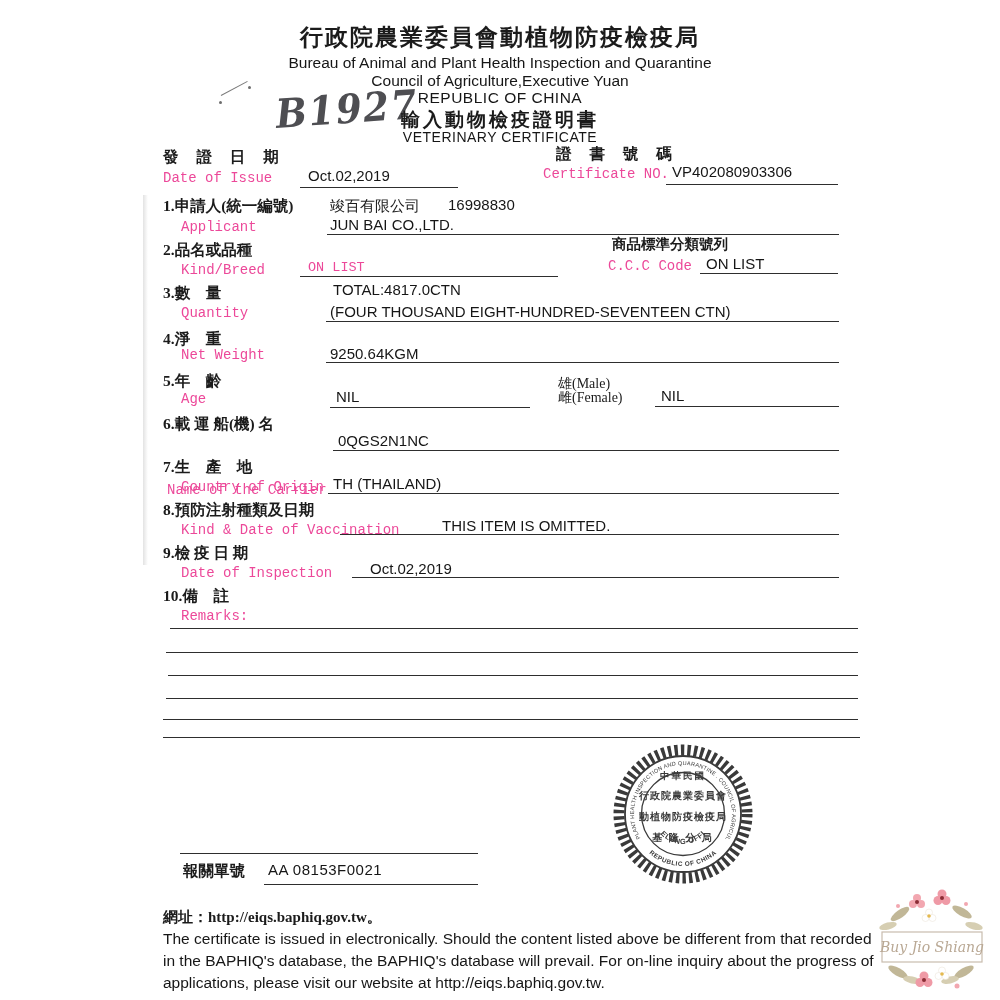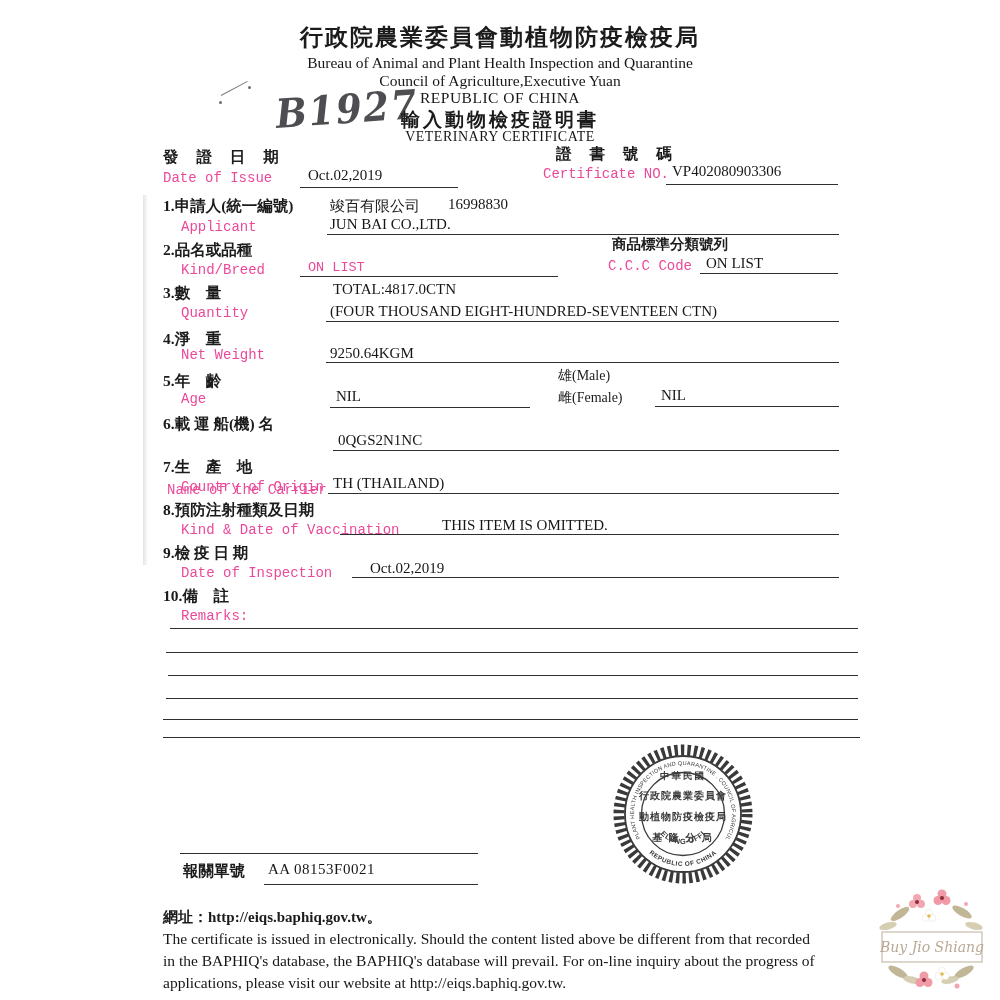--- a/index.html
+++ b/index.html
@@ -1,20 +1,20 @@
 <!DOCTYPE html>
 <html><head>
 <meta charset="utf-8">
 <style>
   html,body{margin:0;padding:0;background:#ffffff;}
   .page{position:relative;width:1000px;height:1000px;background:#ffffff;overflow:hidden;}
   .abs{position:absolute;}
   .zh{font-family:"Liberation Serif","DejaVu Serif",serif;font-weight:600;color:#1b1b1b;white-space:pre;}
   .mono{font-family:Liberation Mono, monospace;color:#ec4899;white-space:pre;}
-  .sans{font-family:Liberation Serif, serif;color:#161616;white-space:pre;}
+  .sans{font-family:Liberation Sans, sans-serif;color:#161616;white-space:pre;}
   .center{left:0;width:1000px;text-align:center;}
   .ul{position:absolute;height:0;border-top:1.6px solid #2e2e2e;}
   .scan-shadow{position:absolute;left:143px;top:195px;width:5px;height:370px;
     background:linear-gradient(to right,#d9d9d9,#ffffff);opacity:.75;}
   .penline{position:absolute;left:221px;top:95px;width:30px;height:0;border-top:1.5px solid #7a7a7a;
     transform:rotate(-28deg);transform-origin:left center;}
   .pendot{position:absolute;width:3px;height:3px;border-radius:50%;background:#6d6d6d;}
   .handwriting{font-family:"DejaVu Serif","Liberation Serif",serif;font-style:italic;font-weight:600;
     color:#4e4e52;font-size:40px;letter-spacing:2px;transform:rotate(-4deg) scaleX(.92);transform-origin:left top;}
 </style>
@@ -67,21 +67,21 @@
   <div class="abs mono" style="left:181px;top:305px;font-size:14px;">Quantity</div>
   <div class="abs sans" style="left:330px;top:303px;font-size:15px;">(FOUR THOUSAND EIGHT-HUNDRED-SEVENTEEN CTN)</div>
   <div class="ul" style="left:326px;top:321px;width:513px;"></div>
 
   <div class="abs zh" style="left:163px;top:329px;font-size:15.5px;">4.淨　重</div>
   <div class="abs mono" style="left:181px;top:347px;font-size:14px;">Net Weight</div>
   <div class="abs sans" style="left:330px;top:345px;font-size:15px;">9250.64KGM</div>
   <div class="ul" style="left:326px;top:362px;width:513px;"></div>
 
   <div class="abs zh" style="left:163px;top:371px;font-size:15.5px;">5.年　齡</div>
-  <div class="abs zh" style="left:558px;top:367px;font-size:14px;font-weight:500;">雄(Male)</div>
+  <div class="abs zh" style="left:558px;top:375px;font-size:14px;font-weight:500;">雄(Male)</div>
   <div class="abs mono" style="left:181px;top:391px;font-size:14px;">Age</div>
   <div class="abs sans" style="left:336px;top:388px;font-size:15px;">NIL</div>
   <div class="ul" style="left:330px;top:407px;width:200px;"></div>
   <div class="abs zh" style="left:558px;top:389px;font-size:14px;font-weight:500;">雌(Female)</div>
   <div class="abs sans" style="left:661px;top:387px;font-size:15px;">NIL</div>
   <div class="ul" style="left:655px;top:406px;width:184px;"></div>
 
   <div class="abs zh" style="left:163px;top:414px;font-size:15.5px;">6.載 運 船(機) 名</div>
   <div class="abs mono" style="left:167px;top:436px;font-size:14px;margin-top:46px;">Name of the Carrier</div>
   <div class="abs sans" style="left:338px;top:432px;font-size:15px;">0QGS2N1NC</div>

